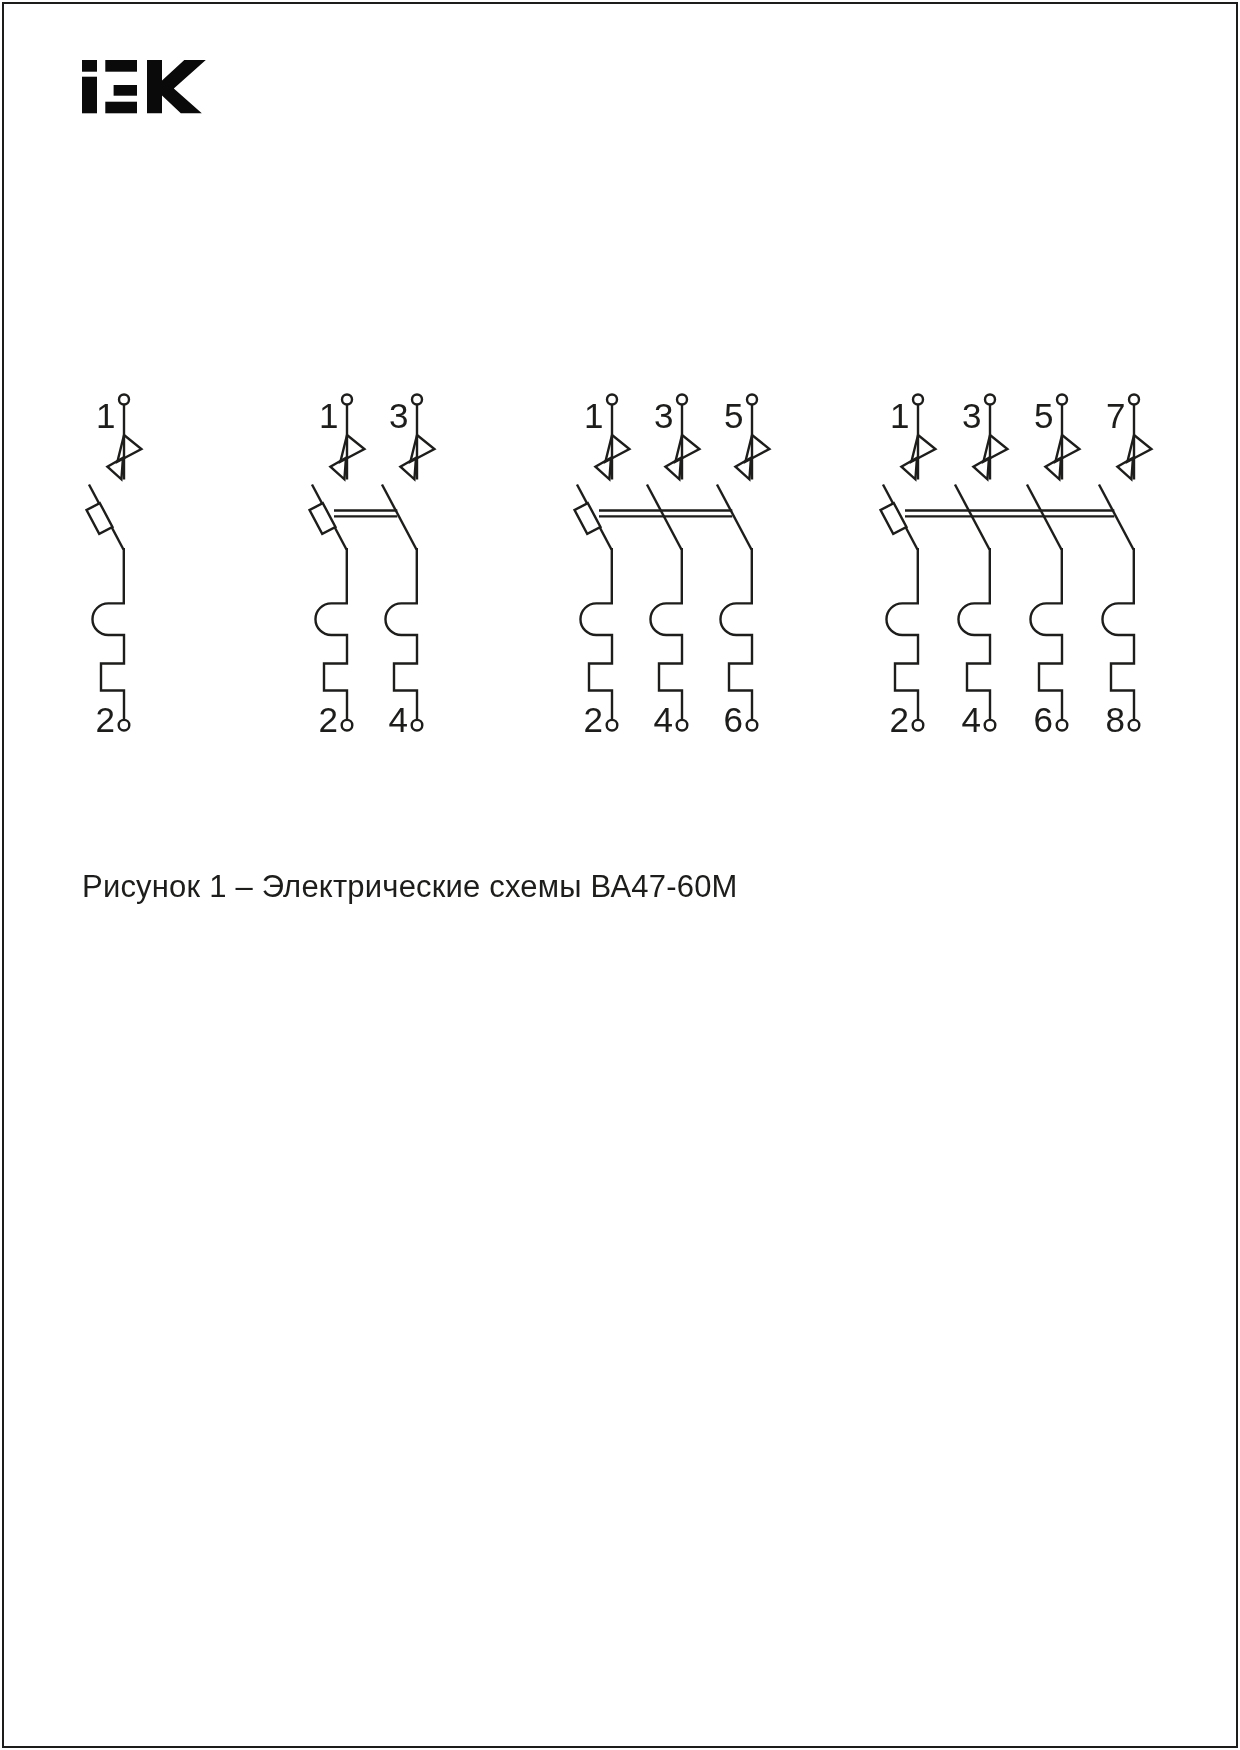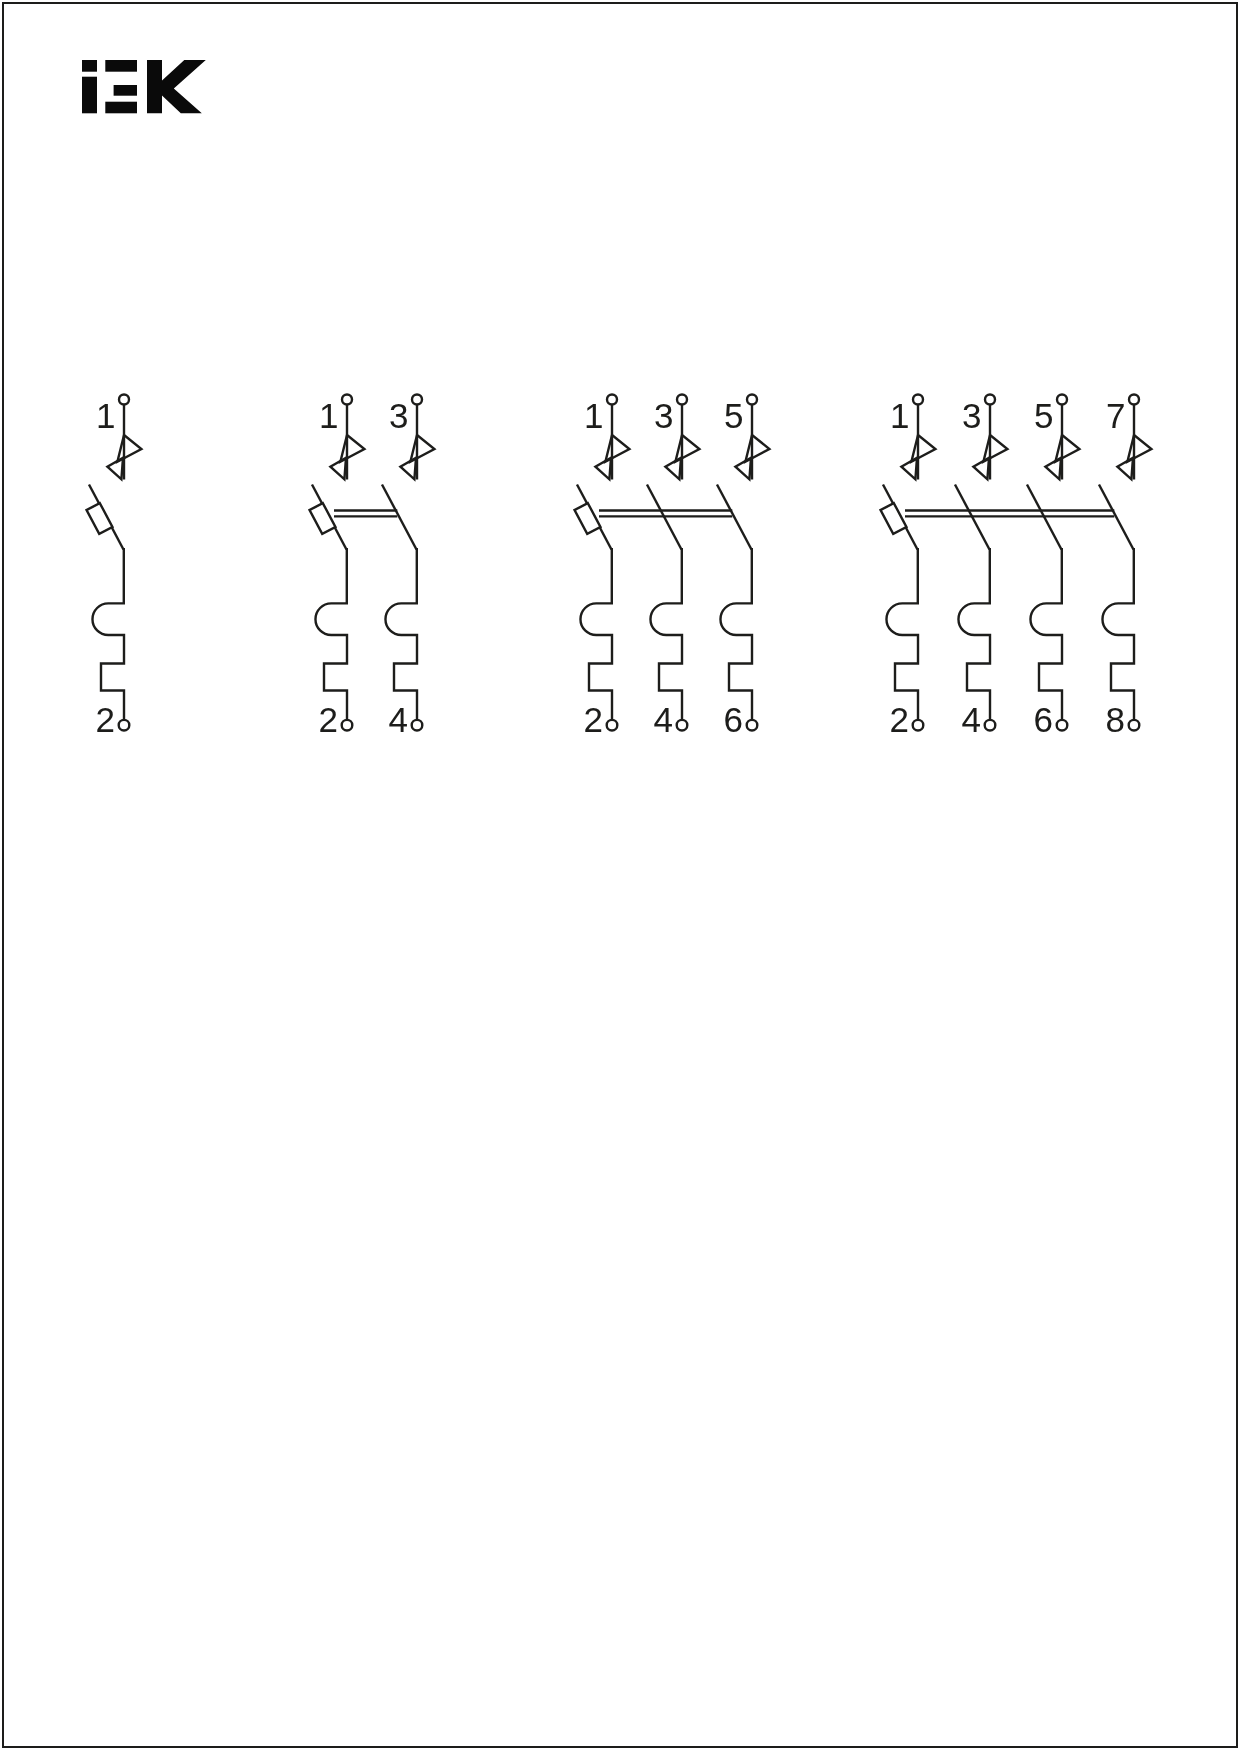--- a/index.html
+++ b/index.html
@@ -172,14 +172,15 @@
           <path fill="none" stroke="#1d1d1b" stroke-width="2.4" stroke-linejoin="miter" d="M 1133.8 548 V 603.4 H 1118.3 A 15.8 15.8 0 1 0 1118.3 635 H 1134 V 663.5 H 1111 V 690.5 H 1134 V 719.6"></path>
           <circle fill="none" stroke="#1d1d1b" stroke-width="2.4" stroke-linejoin="miter" cx="1134" cy="725.2" r="5.3"></circle>
           <text x="1125.5" y="427.5" text-anchor="end">7</text>
           <text x="1125" y="731.5" text-anchor="end">8</text>
         </g>
         <line fill="none" stroke="#1d1d1b" stroke-width="2.4" stroke-linejoin="miter" x1="905" y1="510.5" x2="1114.3" y2="510.5"></line>
         <line fill="none" stroke="#1d1d1b" stroke-width="2.4" stroke-linejoin="miter" x1="905" y1="516.4" x2="1114.3" y2="516.4"></line>
       </g>
     </svg>
 
+  <div class="caption">Рисунок 1 – Электрические схемы ВА47-60М</div>
 
 </div>
 
 </body></html>

